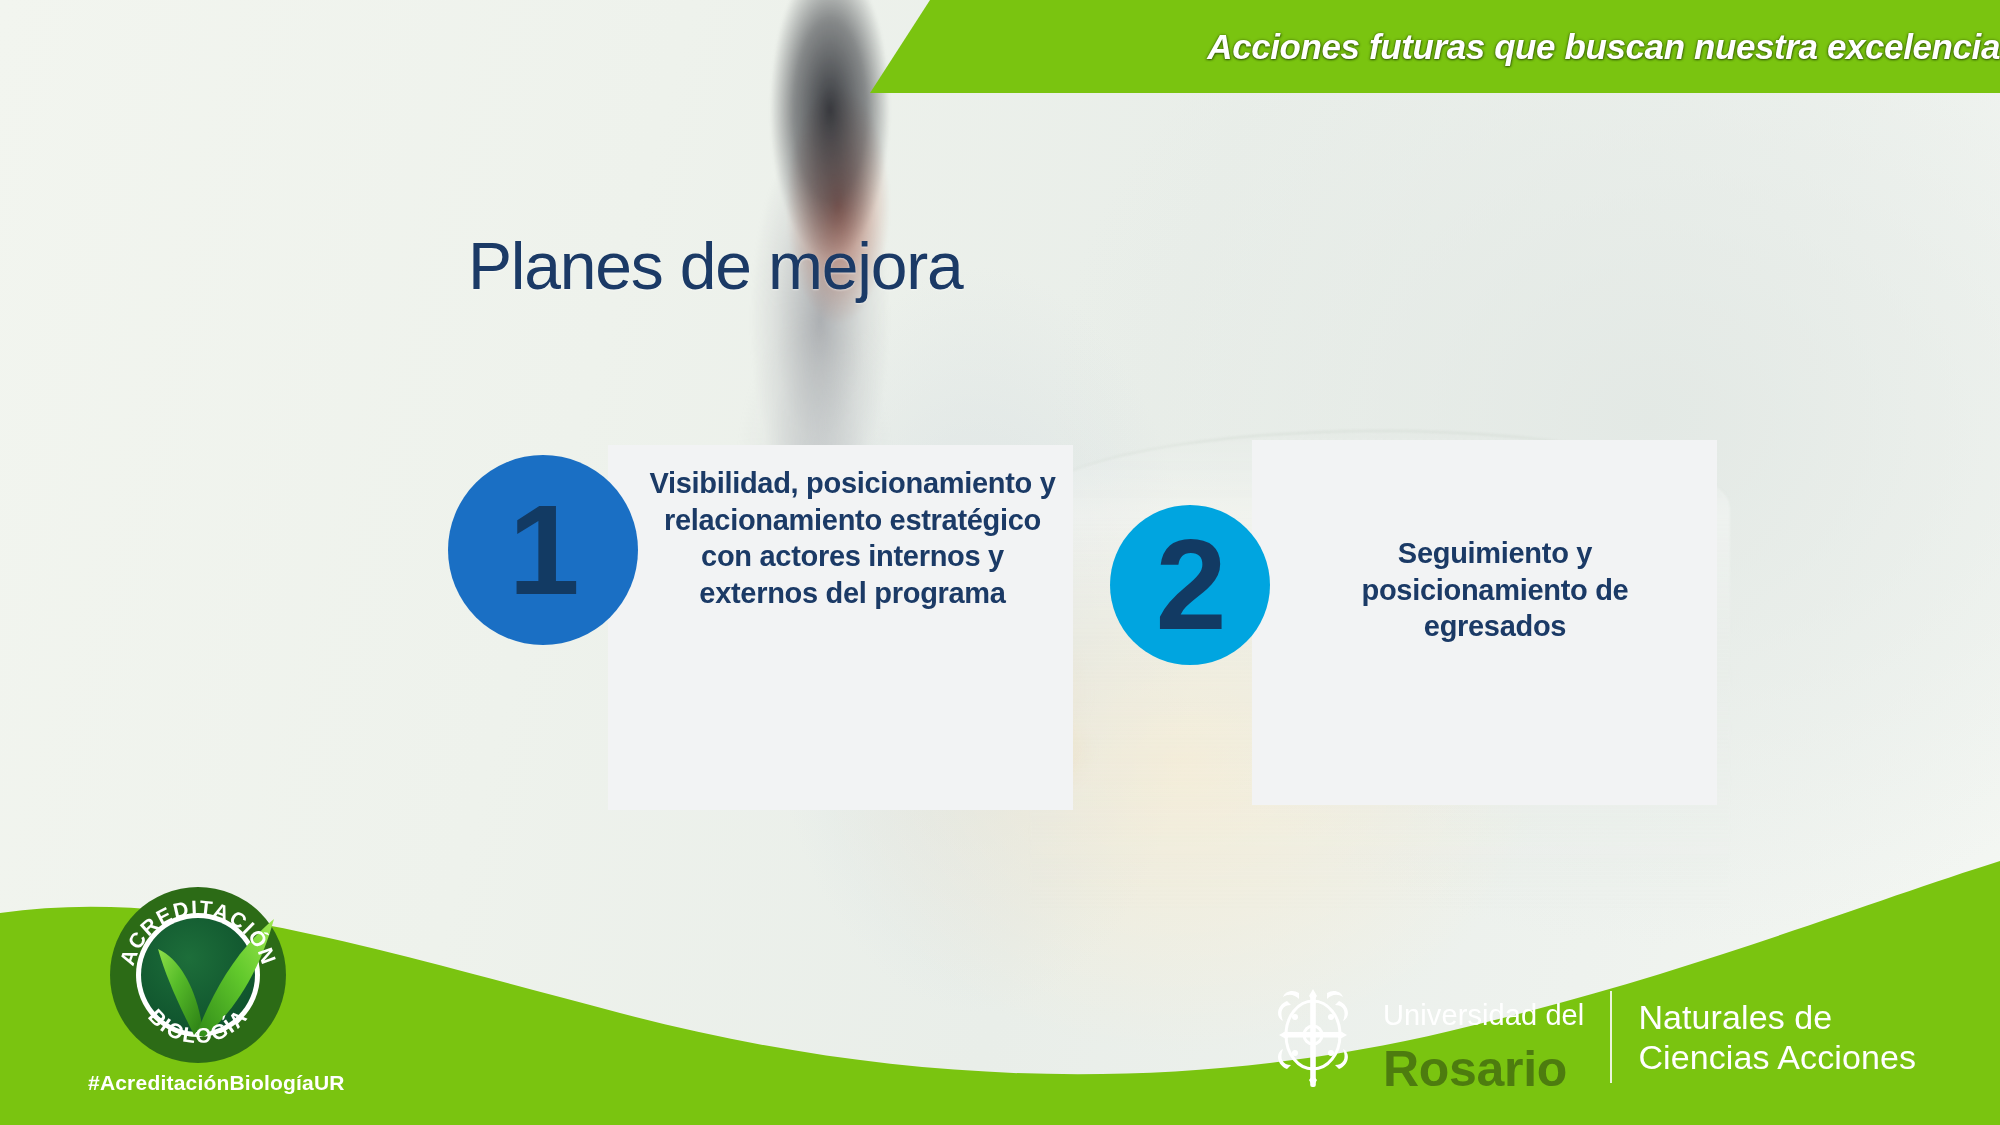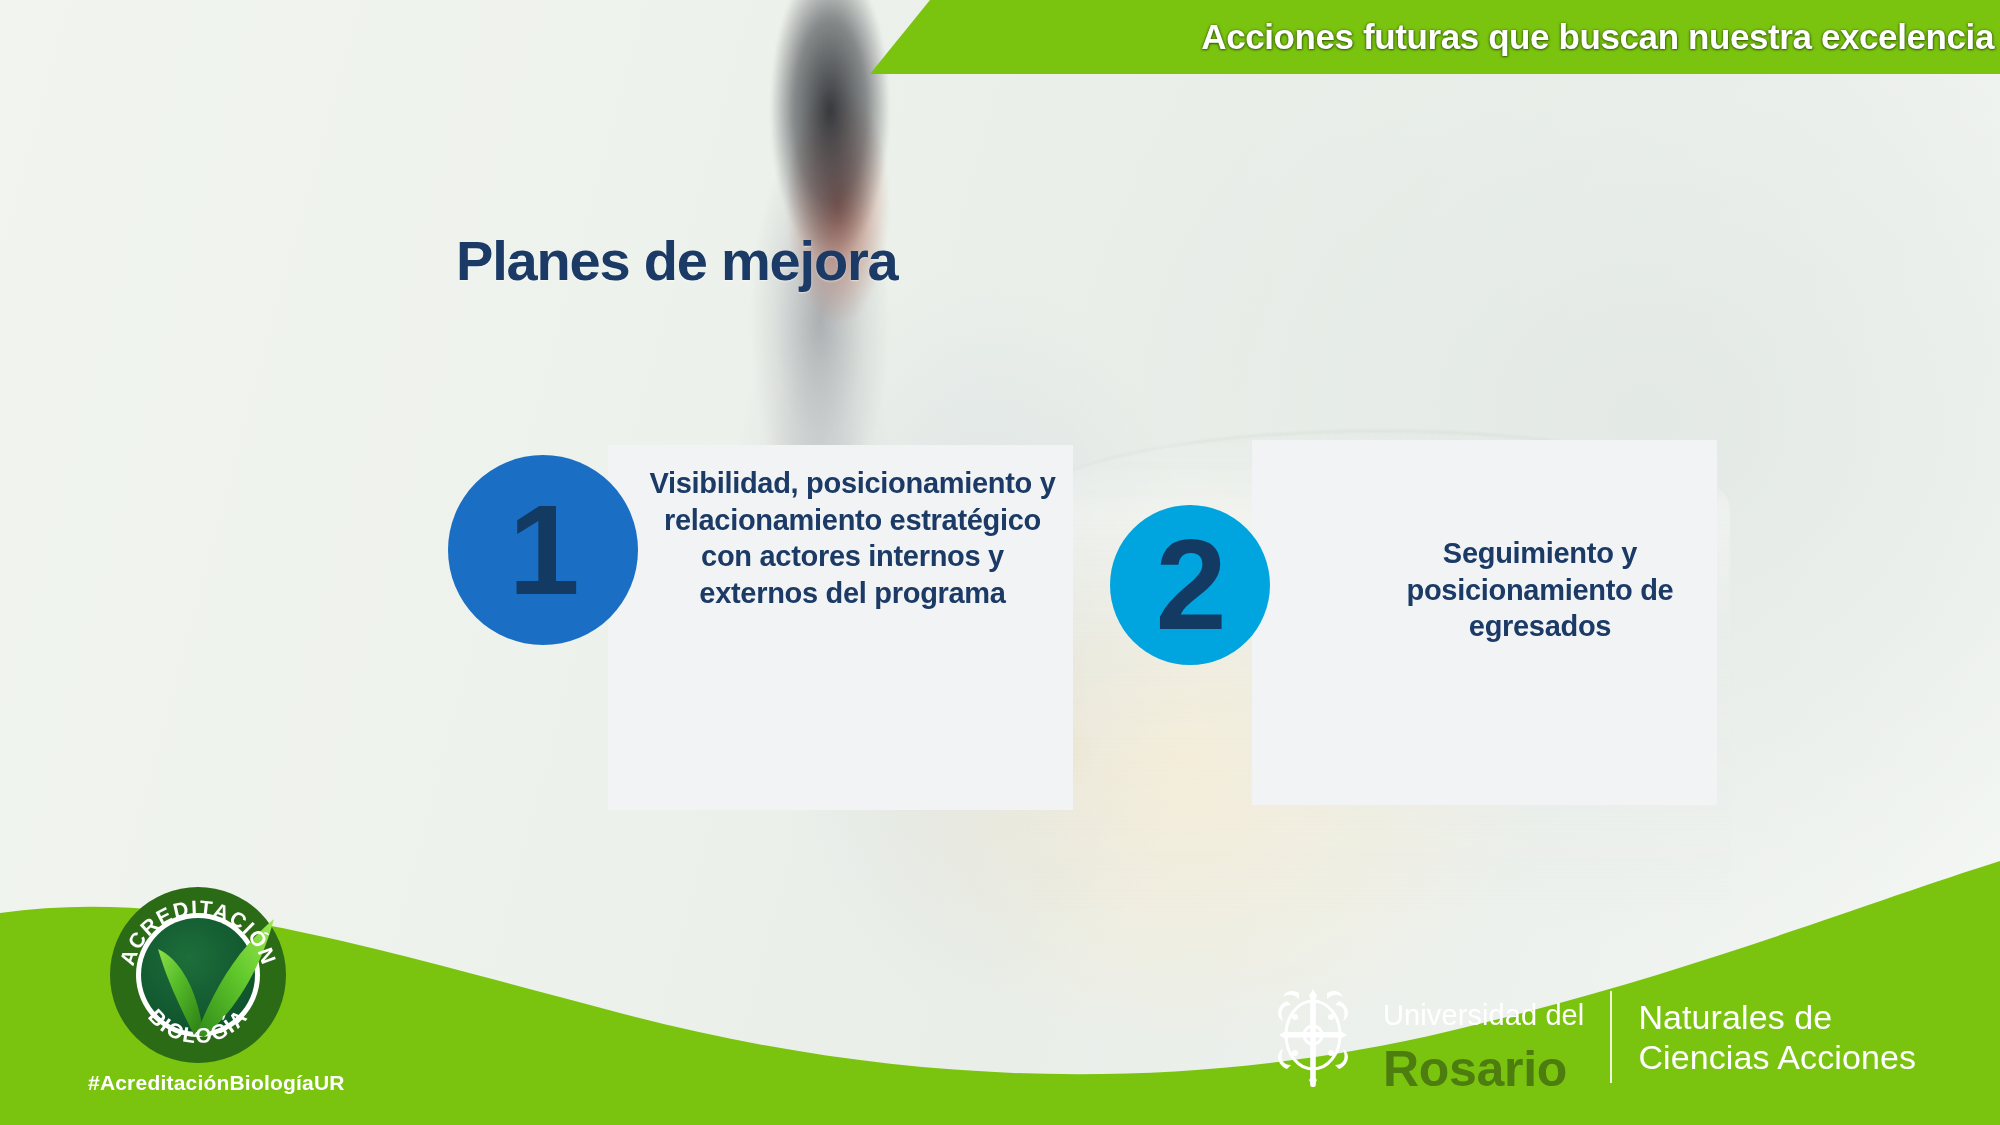--- a/index.html
+++ b/index.html
@@ -42,44 +42,45 @@
     left:1030px; top:430px; width:700px; height:480px;
     background:linear-gradient(180deg, rgba(255,255,255,0.0) 0%, rgba(255,255,255,0.35) 18%, rgba(236,240,236,0.25) 45%, rgba(255,255,255,0.0) 100%);
     border-top:2px solid rgba(205,212,205,0.45);
     border-radius:50% 50% 0 0 / 16% 16% 0 0;
     filter:blur(1px);
   }
 
   
   .header-band {
     position:absolute; top:0; right:0;
-    width:1130px; height:74px;
+    width:1130px; height:93px;
     background:var(--green,#7ac410);
     clip-path:polygon(60px 0, 100% 0, 100% 100%, 0 100%);
     display:flex; align-items:center; justify-content:flex-end;
-    padding-right:6px;
+    padding-right:0;
+    font-style:italic;
   }
   .header-title {
     color:#ffffff;
     font-size:35px;
     font-weight:bold;
     letter-spacing:-0.4px;
     white-space:nowrap;
     text-shadow:
       0 0 3px rgba(40,70,0,0.55),
       1px 1px 2px rgba(30,60,0,0.5),
       -1px 1px 2px rgba(30,60,0,0.35);
   }
 
   
   .page-title {
     position:absolute;
-    left:456px; top:228px;
-    font-size:56px;
-    font-weight:bold;
+    left:468px; top:228px;
+    font-size:66px;
+    font-weight:normal;
     color:#1b3a66;
     letter-spacing:-1.2px;
     text-shadow:0 1px 2px rgba(255,255,255,0.5);
   }
 
   
   .card {
     position:absolute;
   }
   .card-panel {
@@ -110,21 +111,21 @@
   }
 
   
   #card1 .card-panel { left:608px; top:445px; width:465px; height:365px; }
   #card1 .card-circle { left:448px; top:455px; width:190px; height:190px; background:#1a6fc4; }
   #card1 .card-text { left:645px; top:465px; width:415px; }
 
   
   #card2 .card-panel { left:1252px; top:440px; width:465px; height:365px; }
   #card2 .card-circle { left:1110px; top:505px; width:160px; height:160px; background:#00a5e0; }
-  #card2 .card-text { left:1295px; top:535px; width:400px;margin-left:45px; }
+  #card2 .card-text { left:1295px; top:535px; width:400px; }
 
   
   .wave { position:absolute; left:0; bottom:0; width:2000px; height:330px; }
 
   
   .seal-wrap { position:absolute; left:88px; bottom:30px; width:220px; text-align:center; }
   .seal { width:180px; height:180px; margin:0 auto; position:relative; }
   .hashtag {
     margin-top:6px;
     font-size:21px;

